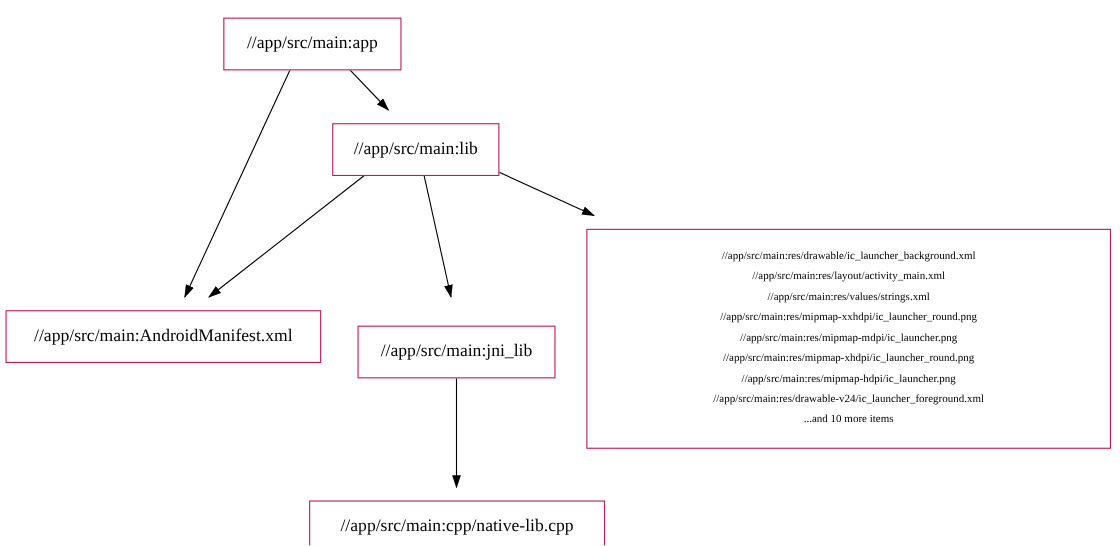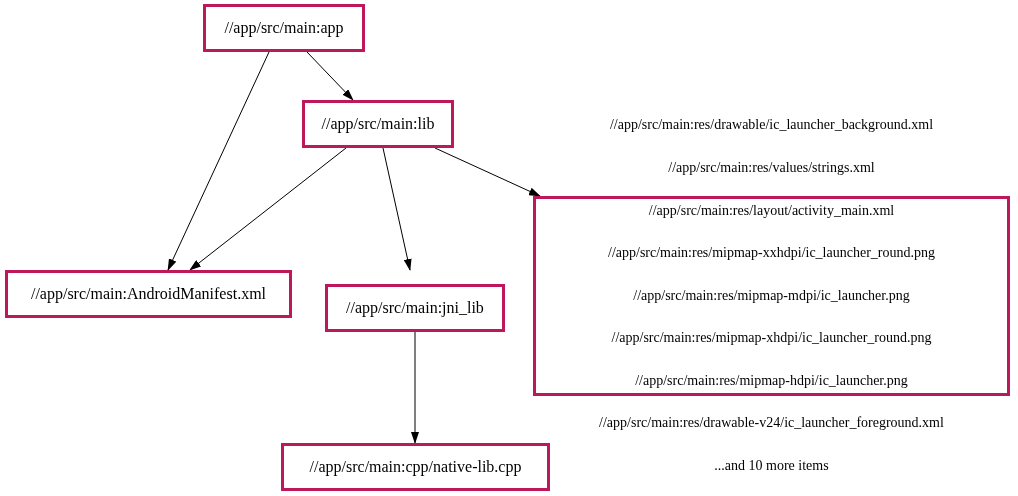--- a/index.html
+++ b/index.html
@@ -23,35 +23,35 @@
     width: 1018px;
     height: 496px;
   }
   #edge-layer line {
     stroke: #000000;
     stroke-width: 1;
   }
   .node {
     position: absolute;
     box-sizing: border-box;
-    border: 3px solid #be185d;
+    border: 1px solid #be185d;
     background: #ffffff;
     display: flex;
     align-items: center;
     justify-content: center;
     text-align: center;
     font-size: 16px;
     white-space: nowrap;
+    margin-top: 12px;
   }
   .node.multiline {
     flex-direction: column;
-    font-size: 14px;
+    font-size: 10px;
     line-height: 18.6px;
     justify-content: center;
-    gap: 24px;
   }
   .node.multiline .line {
     display: block;
   }
   
   #node-app            { left: 203px; top: 4px;   width: 162px; height: 48px; }
   #node-lib            { left: 302px; top: 100px; width: 152px; height: 48px; }
   #node-manifest       { left: 5px;   top: 270px; width: 287px; height: 48px; }
   #node-jni-lib        { left: 325px; top: 284px; width: 180px; height: 48px; }
   #node-res-group      { left: 533px; top: 196px; width: 477px; height: 200px; }
@@ -87,22 +87,22 @@
   <div id="node-manifest" class="node">
     <span>//app/src/main:AndroidManifest.xml</span>
   </div>
 
   <div id="node-jni-lib" class="node">
     <span>//app/src/main:jni_lib</span>
   </div>
 
   <div id="node-res-group" class="node multiline">
     <span class="line">//app/src/main:res/drawable/ic_launcher_background.xml</span>
+    <span class="line">//app/src/main:res/layout/activity_main.xml</span>
     <span class="line">//app/src/main:res/values/strings.xml</span>
-    <span class="line">//app/src/main:res/layout/activity_main.xml</span>
     <span class="line">//app/src/main:res/mipmap-xxhdpi/ic_launcher_round.png</span>
     <span class="line">//app/src/main:res/mipmap-mdpi/ic_launcher.png</span>
     <span class="line">//app/src/main:res/mipmap-xhdpi/ic_launcher_round.png</span>
     <span class="line">//app/src/main:res/mipmap-hdpi/ic_launcher.png</span>
     <span class="line">//app/src/main:res/drawable-v24/ic_launcher_foreground.xml</span>
     <span class="line">...and 10 more items</span>
   </div>
 
   <div id="node-native-lib-cpp" class="node">
     <span>//app/src/main:cpp/native-lib.cpp</span>

